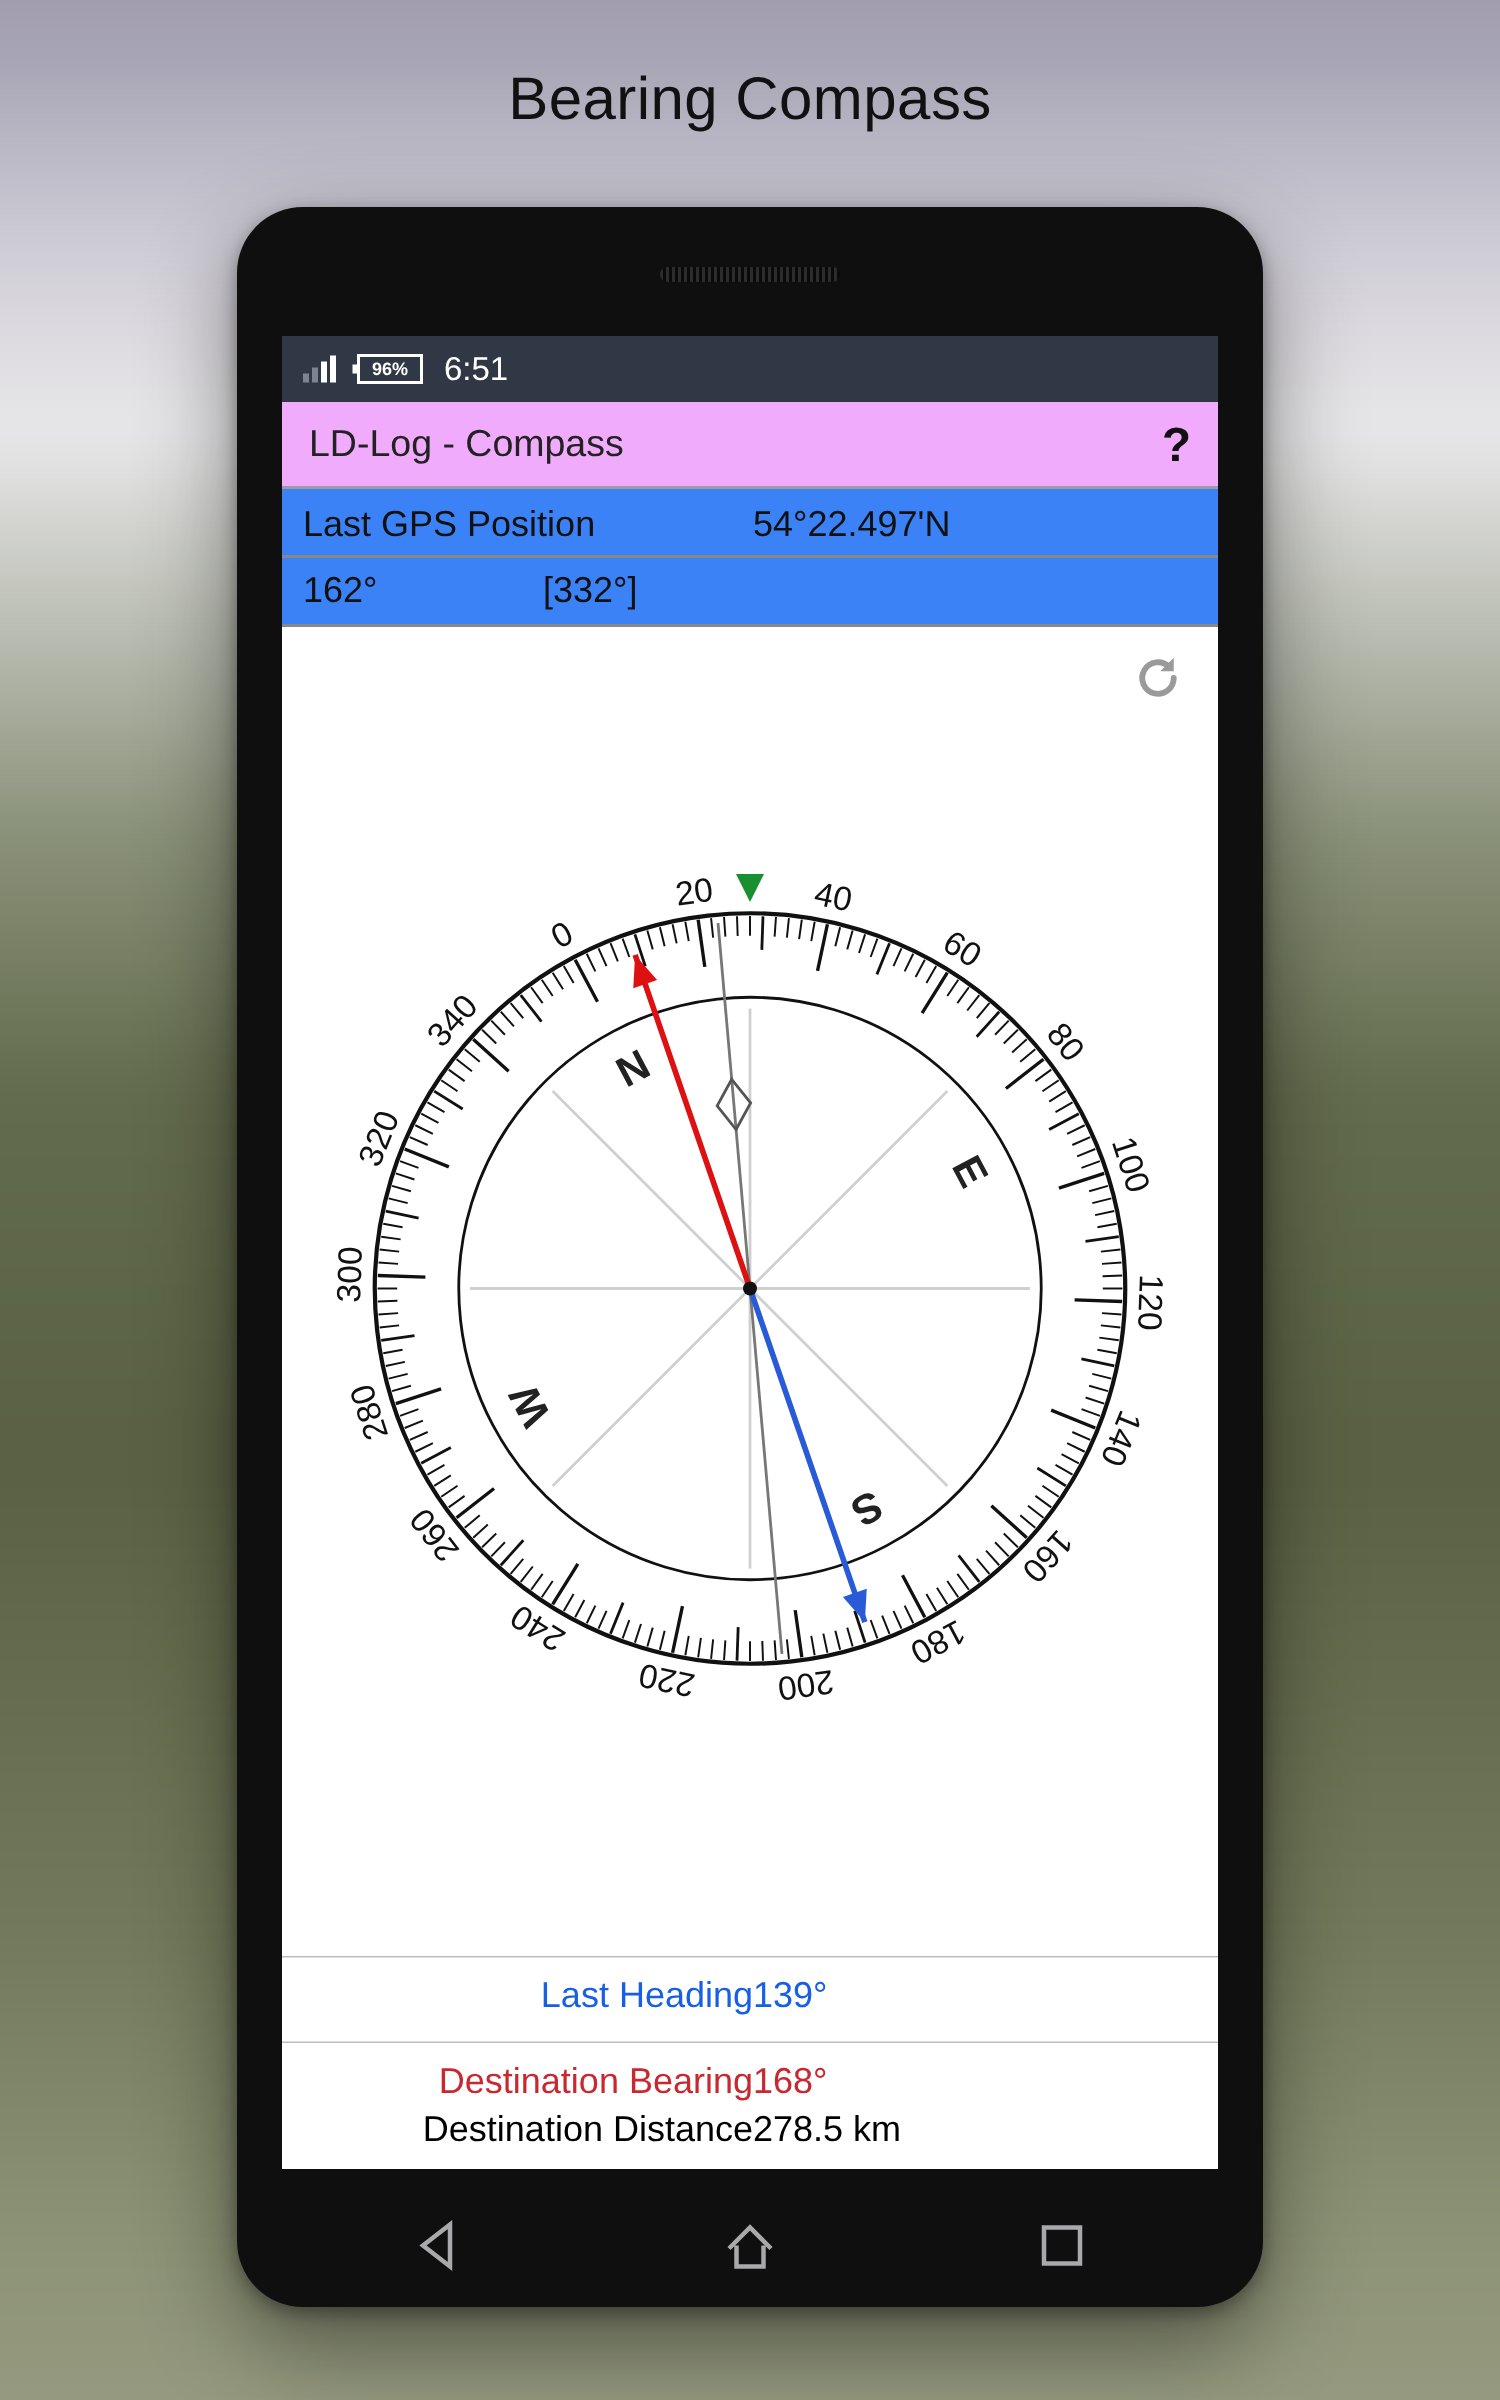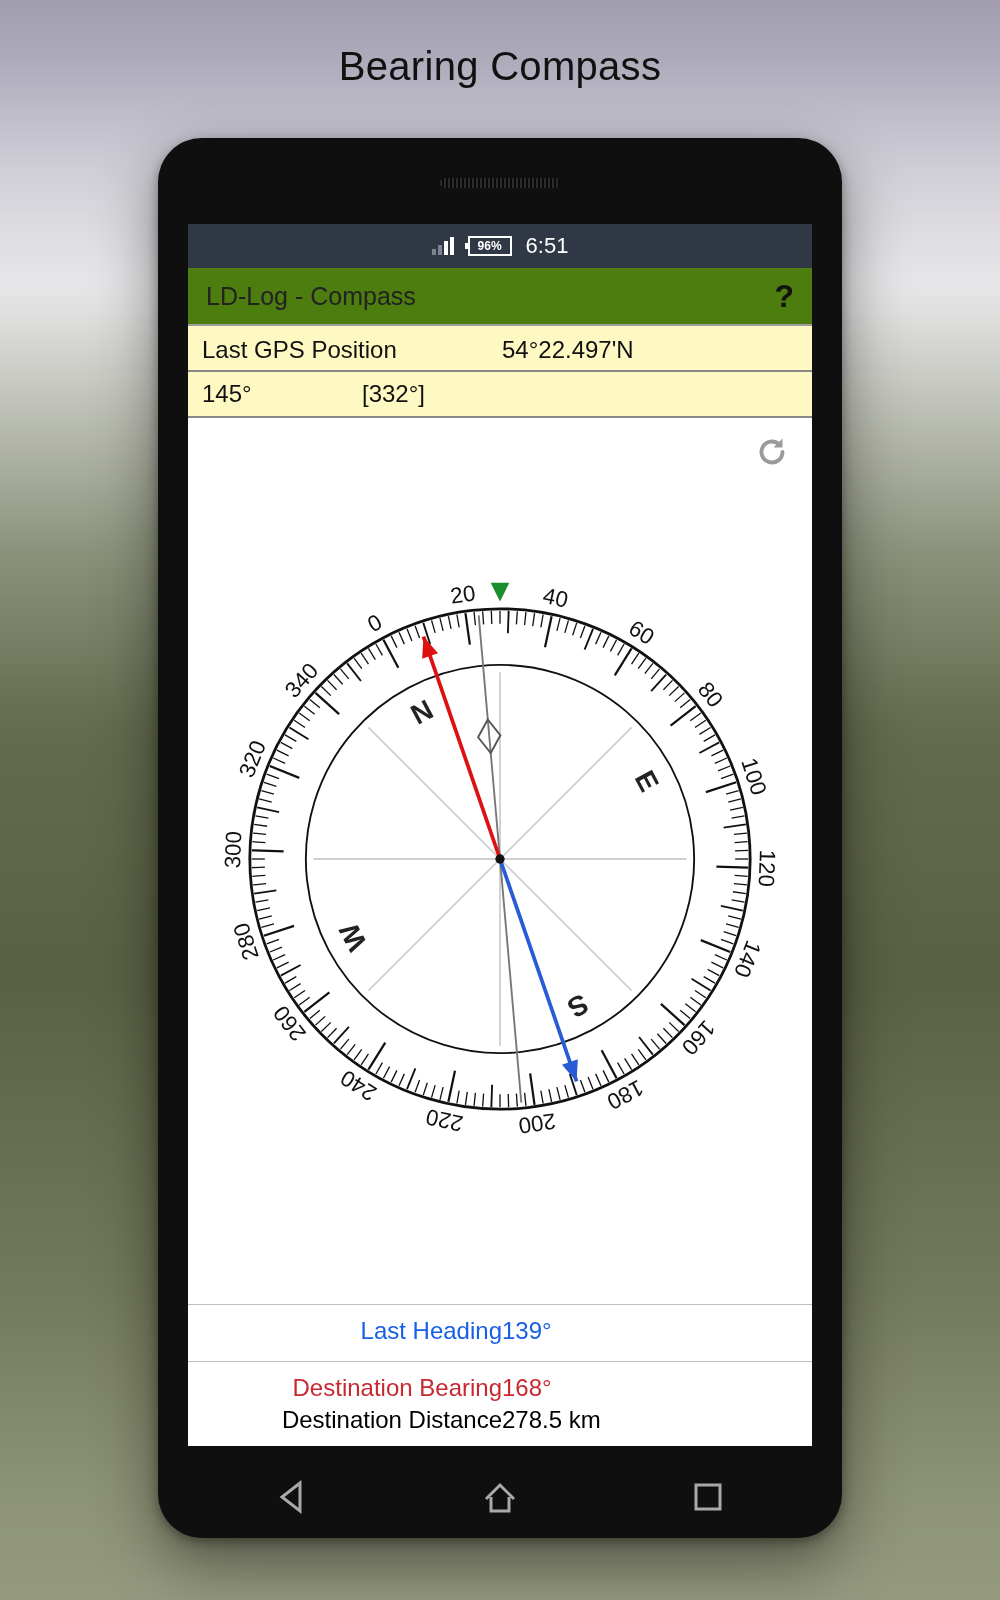--- a/index.html
+++ b/index.html
@@ -57,21 +57,21 @@
     display: flex;
     flex-direction: column;
     overflow: hidden;
   }
   .statusbar {
     height: 44px;
     background: #303846;
     color: #fff;
     display: flex;
     align-items: center;
-    justify-content: center;
+    justify-content: flex-start;
     padding: 0 14px;
     font-size: 22px;
     gap: 14px;
     font-weight: 500;
   }
   .signal-icon { display:flex; align-items:flex-end; gap:2px; height:18px; }
   .signal-icon span { width:4px; background:#7d8490; display:block; }
   .signal-icon span.on { background:#fff; }
   .signal-icon span:nth-child(1){height:6px}
   .signal-icon span:nth-child(2){height:10px}
@@ -83,31 +83,31 @@
     position:relative; padding:2px;
     font-size:12px; line-height:1; justify-content:center;
     font-weight:600;
   }
   .battery-icon::before{
     content:""; position:absolute; left:-5px; top:5px;
     width:3px; height:6px; background:#fff;
   }
   .appbar {
     height: 58px;
-    background: #4d7c0f;
+    background: #f0abfc;
     display:flex; align-items:center;
     padding: 0 18px;
     font-size: 25px;
     color:#222;
     border-bottom: 2px solid #9f9c9e;
     justify-content: space-between;
   }
   .help-btn { font-size: 32px; font-weight:600; color:#111; }
   .info {
-    background:#fef9c3;
+    background:#3b82f6;
     font-size: 24px;
     color:#111;
   }
   .info .row {
     display:flex;
     padding: 8px 14px;
   }
   .info .row.tight { padding-top:2px; padding-bottom:2px; }
   .info .label { flex: 0 0 300px; }
   .info .val1 { flex: 0 0 160px; }
@@ -172,21 +172,21 @@
     </div>
 
     <div class="info">
       <div style="padding-top:8px"></div>
       <div class="row tight">
         <span class="label">Last GPS Position</span>
         <span class="val1">54°22.497'N</span>
       </div>
       <div class="sep"></div>
       <div class="row">
-        <span class="val1">145°</span>
+        <span class="val1">162°</span>
         <span class="val2">[332°]</span>
       </div>
     </div>
 
     <div class="compass-area">
       <span class="refresh-btn">
         <svg viewBox="0 0 24 24" width="36" height="36">
           <path fill="none" stroke="#9a9a9a" stroke-width="2.6" stroke-linecap="round" d="M19 12a7 7 0 1 1-2.05-4.95"></path>
           <path fill="#9a9a9a" d="M19 3v6h-6z"></path>
         </svg>

